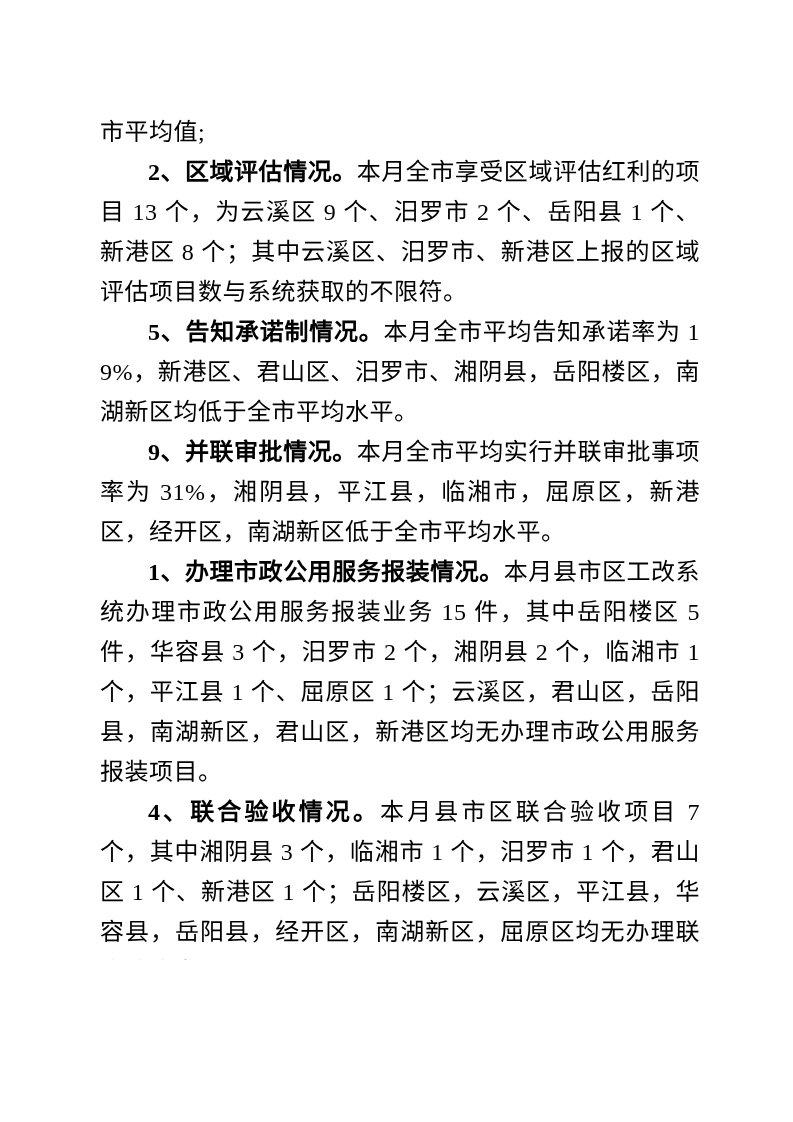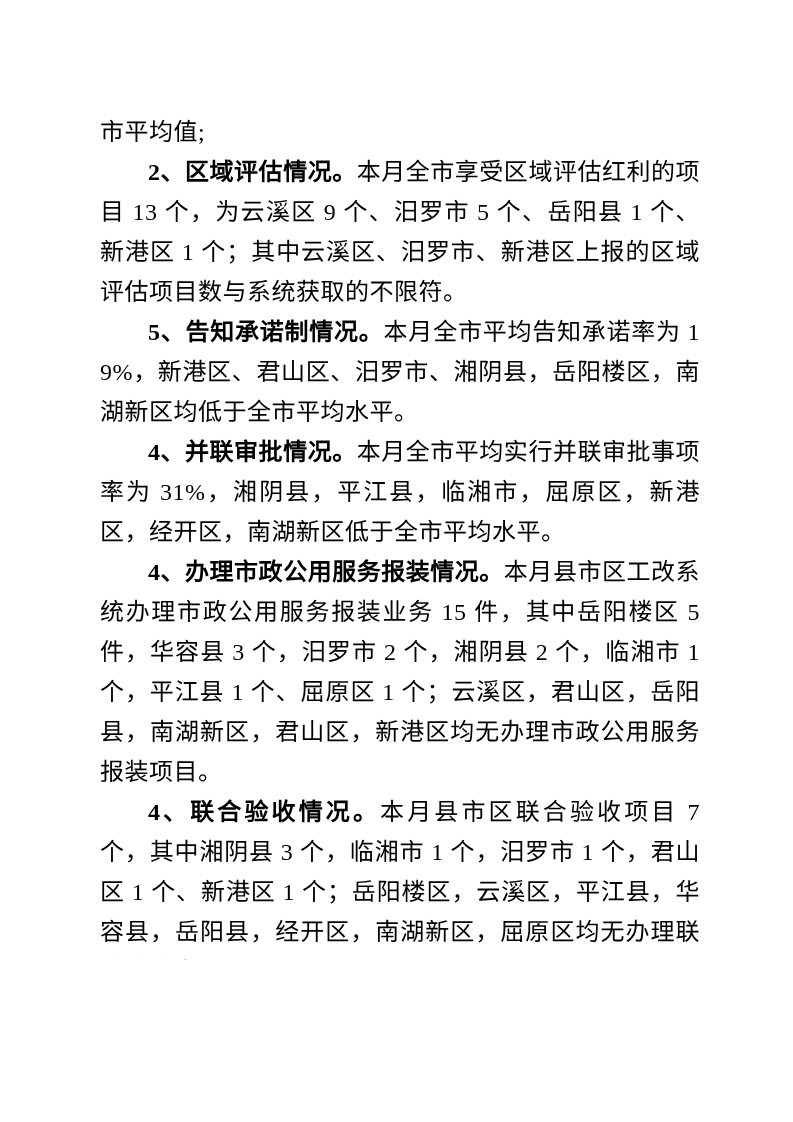--- a/index.html
+++ b/index.html
@@ -41,25 +41,25 @@
   }
 </style>
 </head>
 <body>
 
 <div class="page">
   <div class="content">
 
     <p class="para no-indent"><span class="lead"></span><span>市平均值;</span></p>
 
-    <p class="para"><span class="lead">2、区域评估情况。</span><span>本月全市享受区域评估红利的项目 13 个，为云溪区 9 个、汨罗市 5 个、岳阳县 1 个、新港区 1 个；其中云溪区、汨罗市、新港区上报的区域评估项目数与系统获取的不限符。</span></p>
+    <p class="para"><span class="lead">2、区域评估情况。</span><span>本月全市享受区域评估红利的项目 13 个，为云溪区 9 个、汨罗市 2 个、岳阳县 1 个、新港区 8 个；其中云溪区、汨罗市、新港区上报的区域评估项目数与系统获取的不限符。</span></p>
 
     <p class="para"><span class="lead">5、告知承诺制情况。</span><span>本月全市平均告知承诺率为 19%，新港区、君山区、汨罗市、湘阴县，岳阳楼区，南湖新区均低于全市平均水平。</span></p>
 
-    <p class="para"><span class="lead">4、并联审批情况。</span><span>本月全市平均实行并联审批事项率为 31%，湘阴县，平江县，临湘市，屈原区，新港区，经开区，南湖新区低于全市平均水平。</span></p>
+    <p class="para"><span class="lead">9、并联审批情况。</span><span>本月全市平均实行并联审批事项率为 31%，湘阴县，平江县，临湘市，屈原区，新港区，经开区，南湖新区低于全市平均水平。</span></p>
 
-    <p class="para"><span class="lead">4、办理市政公用服务报装情况。</span><span>本月县市区工改系统办理市政公用服务报装业务 15 件，其中岳阳楼区 5 件，华容县 3 个，汨罗市 2 个，湘阴县 2 个，临湘市 1 个，平江县 1 个、屈原区 1 个；云溪区，君山区，岳阳县，南湖新区，君山区，新港区均无办理市政公用服务报装项目。</span></p>
+    <p class="para"><span class="lead">1、办理市政公用服务报装情况。</span><span>本月县市区工改系统办理市政公用服务报装业务 15 件，其中岳阳楼区 5 件，华容县 3 个，汨罗市 2 个，湘阴县 2 个，临湘市 1 个，平江县 1 个、屈原区 1 个；云溪区，君山区，岳阳县，南湖新区，君山区，新港区均无办理市政公用服务报装项目。</span></p>
 
     <p class="para"><span class="lead">4、联合验收情况。</span><span>本月县市区联合验收项目 7 个，其中湘阴县 3 个，临湘市 1 个，汨罗市 1 个，君山区 1 个、新港区 1 个；岳阳楼区，云溪区，平江县，华容县，岳阳县，经开区，南湖新区，屈原区均无办理联合验收事项。</span></p>
 
 
   </div>
 </div>
 
 </body></html>

